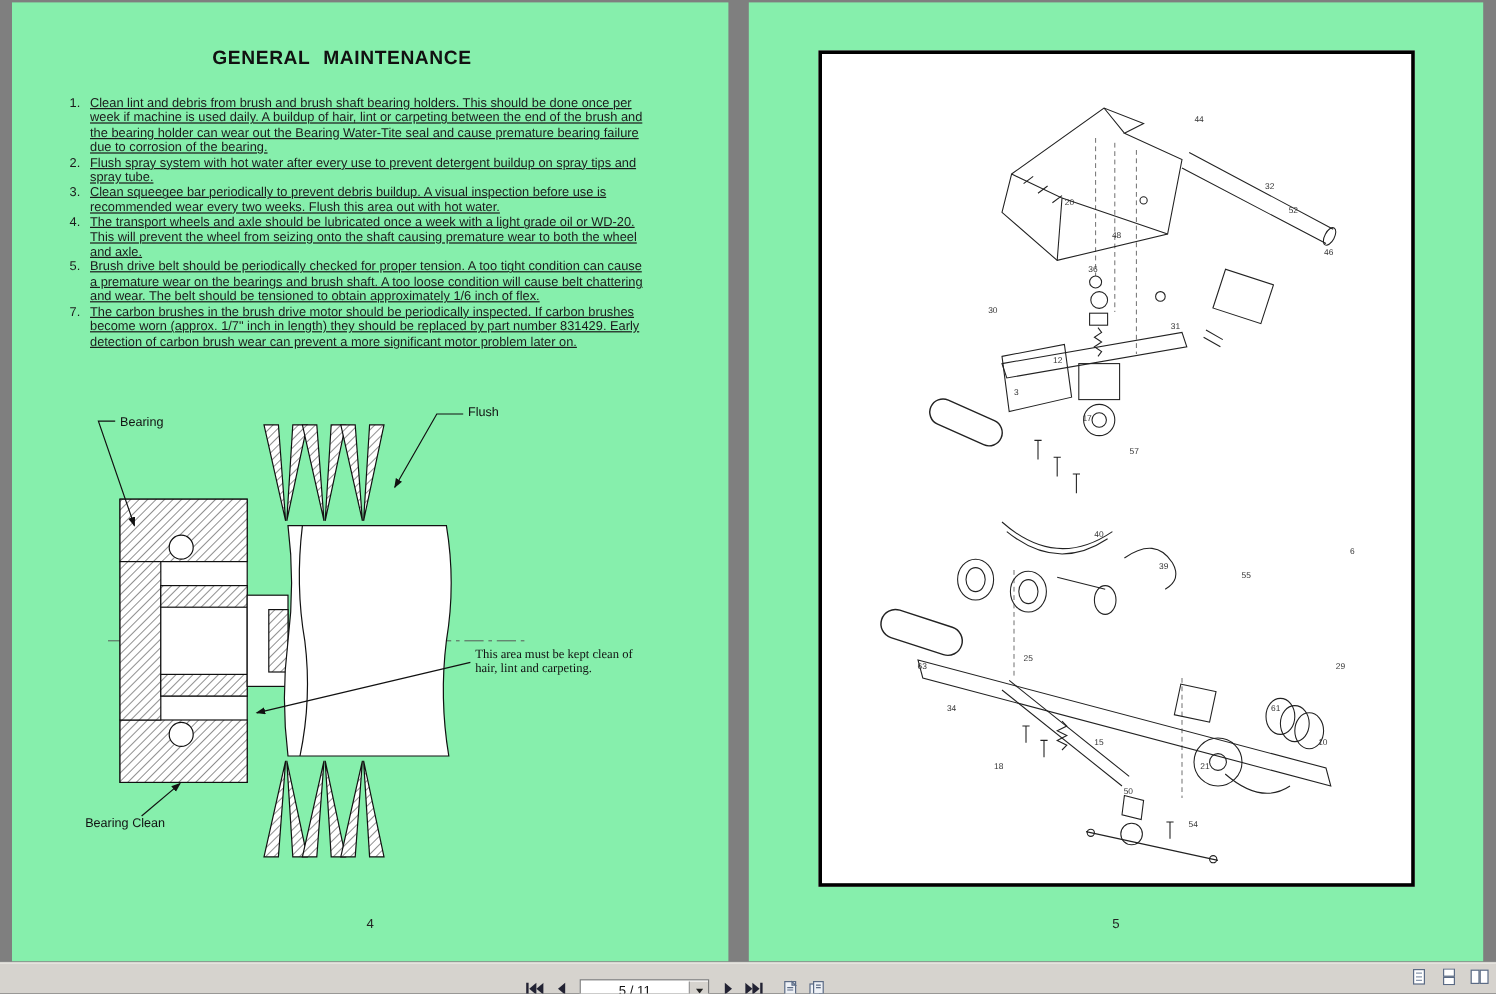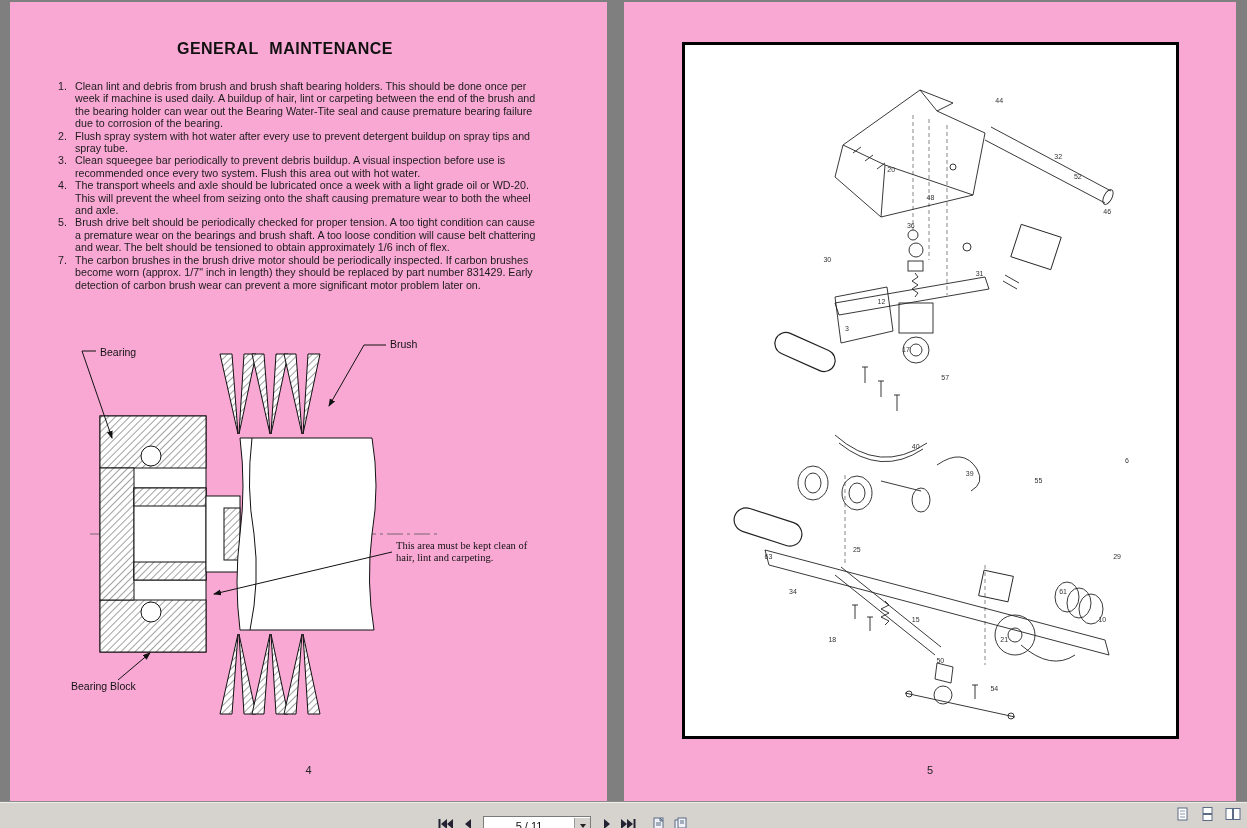--- a/index.html
+++ b/index.html
@@ -2,33 +2,33 @@
 <html><head>
 <meta charset="utf-8">
 <style>
   html,body{margin:0;padding:0;}
   body{
     width:1247px;height:828px;overflow:hidden;
     background:#7f7f7f;
     font-family:"Liberation Sans",sans-serif;
     position:relative;
   }
-  .page{position:absolute;top:2px;height:800px;background:#f9a8d4;}
+  .page{position:absolute;top:2px;height:800px;background:#86efac;}
   .page-left{left:10px;width:597px;}
   .page-right{left:624px;width:612px;}
 
   
   .lp-title{
     position:absolute;top:38px;left:60px;width:430px;text-align:center;
     font-size:16px;font-weight:bold;color:#111;letter-spacing:.5px;word-spacing:6px;
   }
   .lp-list{position:absolute;top:78px;left:48px;width:484px;font-size:10.7px;line-height:12.4px;color:#1b1b1b;}
   .lp-item{display:flex;}
   .lp-item .num{flex:none;width:17px;}
-  .lp-item .txt{flex:1;}
+  .lp-item .txt{flex:1;text-decoration:underline;}
 
   .lp-fig{position:absolute;left:28px;top:336px;width:545px;height:382px;}
   .lp-fig svg{position:absolute;left:0;top:0;}
   .fig-label{position:absolute;font-size:10.5px;color:#111;line-height:12px;}
   .fl-bearing{left:62px;top:8px;}
   .fl-brush{left:352px;top:0px;}
   .fl-keepclean{left:358px;top:202px;width:152px;font-family:Liberation Serif, serif;}
   .fl-block{left:33px;top:342px;}
 
   .page-number{
@@ -80,21 +80,21 @@
     <div class="lp-item">
       <span class="num">1.</span>
       <span class="txt">Clean lint and debris from brush and brush shaft bearing holders. This should be done once per week  if machine is used daily. A  buildup of hair, lint  or carpeting between the end of the brush and the  bearing holder can wear out the Bearing Water-Tite seal and  cause premature bearing failure due to corrosion of the bearing.</span>
     </div>
     <div class="lp-item">
       <span class="num">2.</span>
       <span class="txt">Flush spray system with hot water after every use to prevent detergent buildup on spray tips and spray tube.</span>
     </div>
     <div class="lp-item">
       <span class="num">3.</span>
-      <span class="txt">Clean squeegee bar periodically to prevent debris buildup. A visual inspection before use is recommended once every two system.  Flush this area out with hot water.</span>
+      <span class="txt">Clean squeegee bar periodically to prevent debris buildup. A visual inspection before use is recommended wear every two weeks.  Flush this area out with hot water.</span>
     </div>
     <div class="lp-item">
       <span class="num">4.</span>
       <span class="txt">The transport wheels and axle should be lubricated once a week with a light grade oil or  WD-20. This will prevent the wheel from  seizing onto the shaft  causing premature wear to both the wheel and axle.</span>
     </div>
     <div class="lp-item">
       <span class="num">5.</span>
       <span class="txt">Brush drive belt should be periodically checked for proper tension. A too tight condition can cause a premature wear on the bearings and brush  shaft. A too loose condition will cause belt chattering and  wear. The belt should be tensioned to obtain approximately 1/6 inch of flex.</span>
     </div>
     <div class="lp-item">
@@ -159,23 +159,23 @@
 
       <g stroke="#111" stroke-width="1" fill="none">
         <path d="M58,13 L44,13 L74,100" marker-end="url(#arw)"></path>
         <path d="M348,7 L326,7 L291,68" marker-end="url(#arw)"></path>
         <path d="M354,214 L176,256" marker-end="url(#arw)"></path>
         <path d="M80,342 L112,315" marker-end="url(#arw)"></path>
       </g>
     </svg>
 
     <div class="fig-label fl-bearing">Bearing</div>
-    <div class="fig-label fl-brush">Brush</div>
+    <div class="fig-label fl-brush">Flush</div>
     <div class="fig-label fl-keepclean">This area must be kept clean of hair, lint and carpeting.</div>
-    <div class="fig-label fl-block">Bearing Block</div>
+    <div class="fig-label fl-block">Bearing Clean</div>
   </div>
 
   <div class="page-number">4</div>
 </div>
 
 <div class="page page-right">
   <div class="rp-box">
     <svg width="491" height="691" viewBox="0 0 491 691">
 
       <g stroke="#555" stroke-width="0.7" fill="none" stroke-dasharray="4 3">

